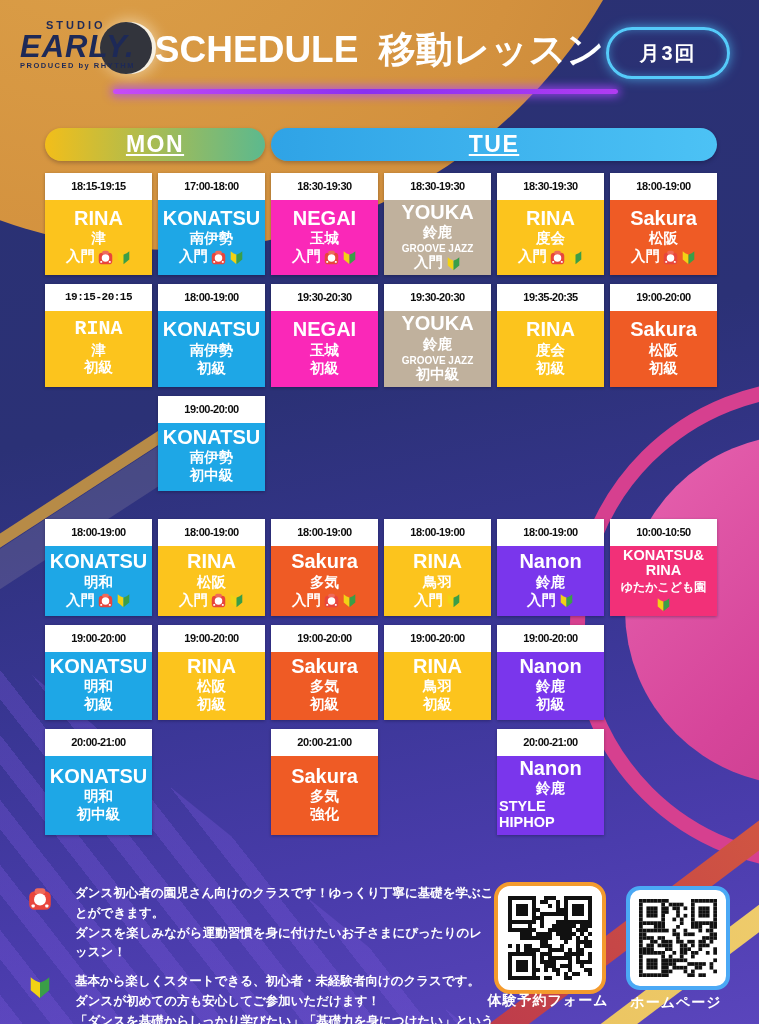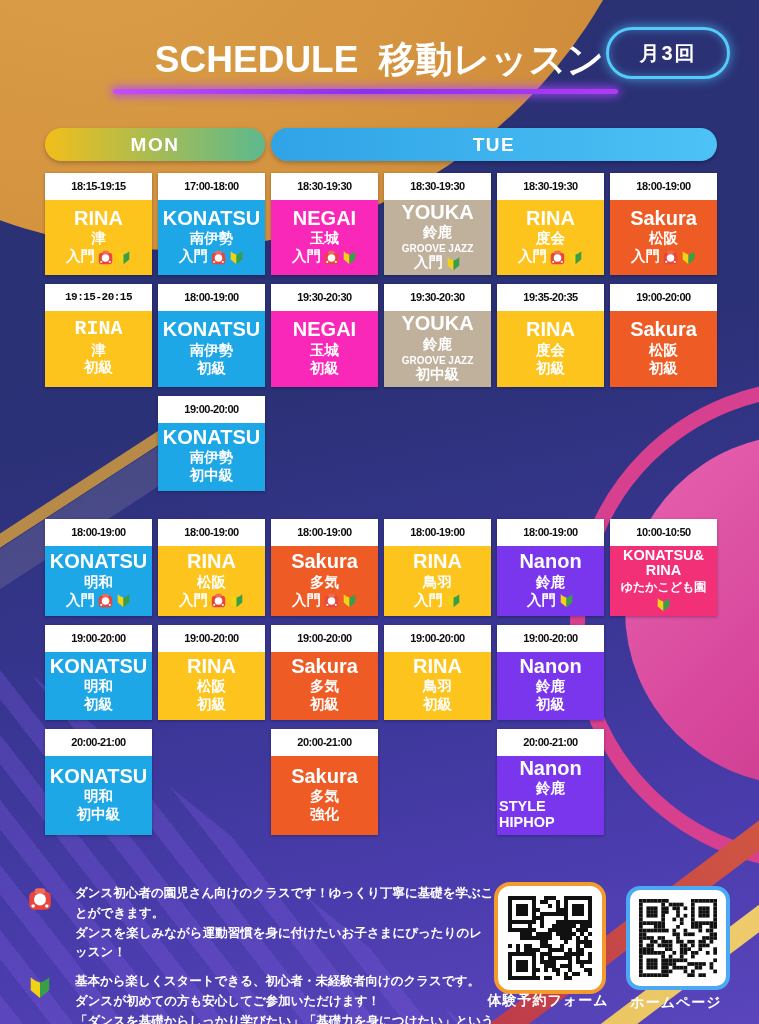--- a/index.html
+++ b/index.html
@@ -22,38 +22,38 @@
   .ribbon-red{left:340px;top:868px;background:linear-gradient(90deg,#b8344e,#e06a3a);}
   .ribbon-gold{left:385px;top:918px;height:22px;background:linear-gradient(90deg,#e9c05a,#f3d57a);}
   
   .logo{position:absolute;left:20px;top:20px;color:#1d2957;line-height:1;z-index:6;}
   .logo-sun{position:absolute;left:84px;top:2px;width:52px;height:52px;border-radius:50%;background:#f6f0e2;
         box-shadow:0 0 14px 3px rgba(255,250,230,.45);}
   .logo-sun::after{content:'';position:absolute;inset:0;border-radius:50%;background:#32343c;transform:translateX(-4px);}
   .logo-studio{position:relative;font-size:11px;font-weight:bold;letter-spacing:3px;margin-left:26px;z-index:2;}
   .logo-early{position:relative;font-size:31px;font-weight:bold;font-style:italic;letter-spacing:1px;z-index:2;}
   .logo-produced{position:relative;font-size:7.5px;font-weight:bold;letter-spacing:1.5px;z-index:2;}
-  .title{position:absolute;left:0;right:0;top:35px;text-align:center;color:#fff;font-weight:bold;
+  .title{position:absolute;left:0;right:0;top:25px;text-align:center;color:#fff;font-weight:bold;
         font-size:37px;letter-spacing:0;z-index:6;white-space:nowrap;}
   .title .ja{margin-left:10px;}
   .title-underline{position:absolute;left:113px;top:89px;width:505px;height:5px;border-radius:3px;z-index:6;
         background:linear-gradient(90deg,#c84cf5,#8a30f0,#b03cf2);
         box-shadow:0 0 10px 2px rgba(170,70,255,.85);}
   .badge{position:absolute;left:606px;top:27px;width:118px;height:46px;border:3.5px solid #55cbfa;border-radius:26px;
         color:#fff;font-weight:bold;font-size:20px;letter-spacing:2px;display:flex;align-items:center;justify-content:center;
         z-index:6;box-shadow:0 0 12px rgba(80,200,255,.7),inset 0 0 8px rgba(80,200,255,.45);}
   
   .section{position:absolute;left:45px;width:672px;z-index:5;}
   #section-1{top:128px;}
   #section-2{top:519px;}
   .pill-row,.card-row{display:grid;grid-template-columns:repeat(6,107px);column-gap:6px;}
   .pill-row{margin-bottom:12px;}
   .card-row{margin-bottom:9px;min-height:95px;}
-  .day-pill{height:33px;border-radius:17px;color:#fff;font-weight:bold;font-size:19px;letter-spacing:1.5px;
-        display:flex;align-items:center;justify-content:center;box-shadow:0 2px 4px rgba(0,0,20,.25);}
+  .day-pill{height:33px;border-radius:17px;color:#fff;font-weight:bold;font-size:23px;letter-spacing:1.5px;
+        display:flex;align-items:center;justify-content:center;box-shadow:0 2px 4px rgba(0,0,20,.25);text-decoration:underline;}
   .lesson-card{display:flex;flex-direction:column;min-height:95px;box-shadow:0 1px 3px rgba(0,0,20,.3);}
   .card-time{height:27px;line-height:27px;background:#ffffff;color:#0d0d0d;font-weight:bold;font-size:11px;
         text-align:center;letter-spacing:-0.5px;}
   .card-body{flex:1;color:#fff;display:flex;flex-direction:column;align-items:center;justify-content:center;
         padding:2px 2px 4px;gap:1px;}
   .card-name{font-size:20px;font-weight:bold;line-height:1.02;text-align:center;white-space:pre-line;}
   .card-name.small{font-size:14.5px;}
   .card-place{font-size:14.5px;font-weight:bold;}
   .card-place.small{font-size:12px;}
   .card-style{font-size:10px;font-weight:bold;line-height:1.1;}
@@ -80,20 +80,26 @@
 
   <div class="deco gold-circle"></div>
   <div class="deco stripe-b"></div>
   <div class="deco stripe-a"></div>
   <div class="deco stripes-bl"></div>
   <div class="deco ring-pink"></div>
   <div class="deco circle-pink"></div>
   <div class="deco ribbon ribbon-red"></div>
   <div class="deco ribbon ribbon-gold"></div>
 
+  <div class="logo">
+    <div class="logo-sun"></div>
+    <div class="logo-studio">STUDIO</div>
+    <div class="logo-early">EARLY.</div>
+    <div class="logo-produced">PRODUCED by RHYTHM</div>
+  </div>
   <div class="title">
     <span>SCHEDULE</span>
     <span class="ja">移動レッスン</span>
   </div>
   <div class="title-underline"></div>
   <div class="badge">月3回</div>
 
   <div class="section" id="section-1">
     <div class="pill-row">
         <div class="day-pill" style="grid-column: 1 / span 2; background: linear-gradient(90deg, rgb(242, 190, 26), rgb(92, 185, 142));">MON</div>

